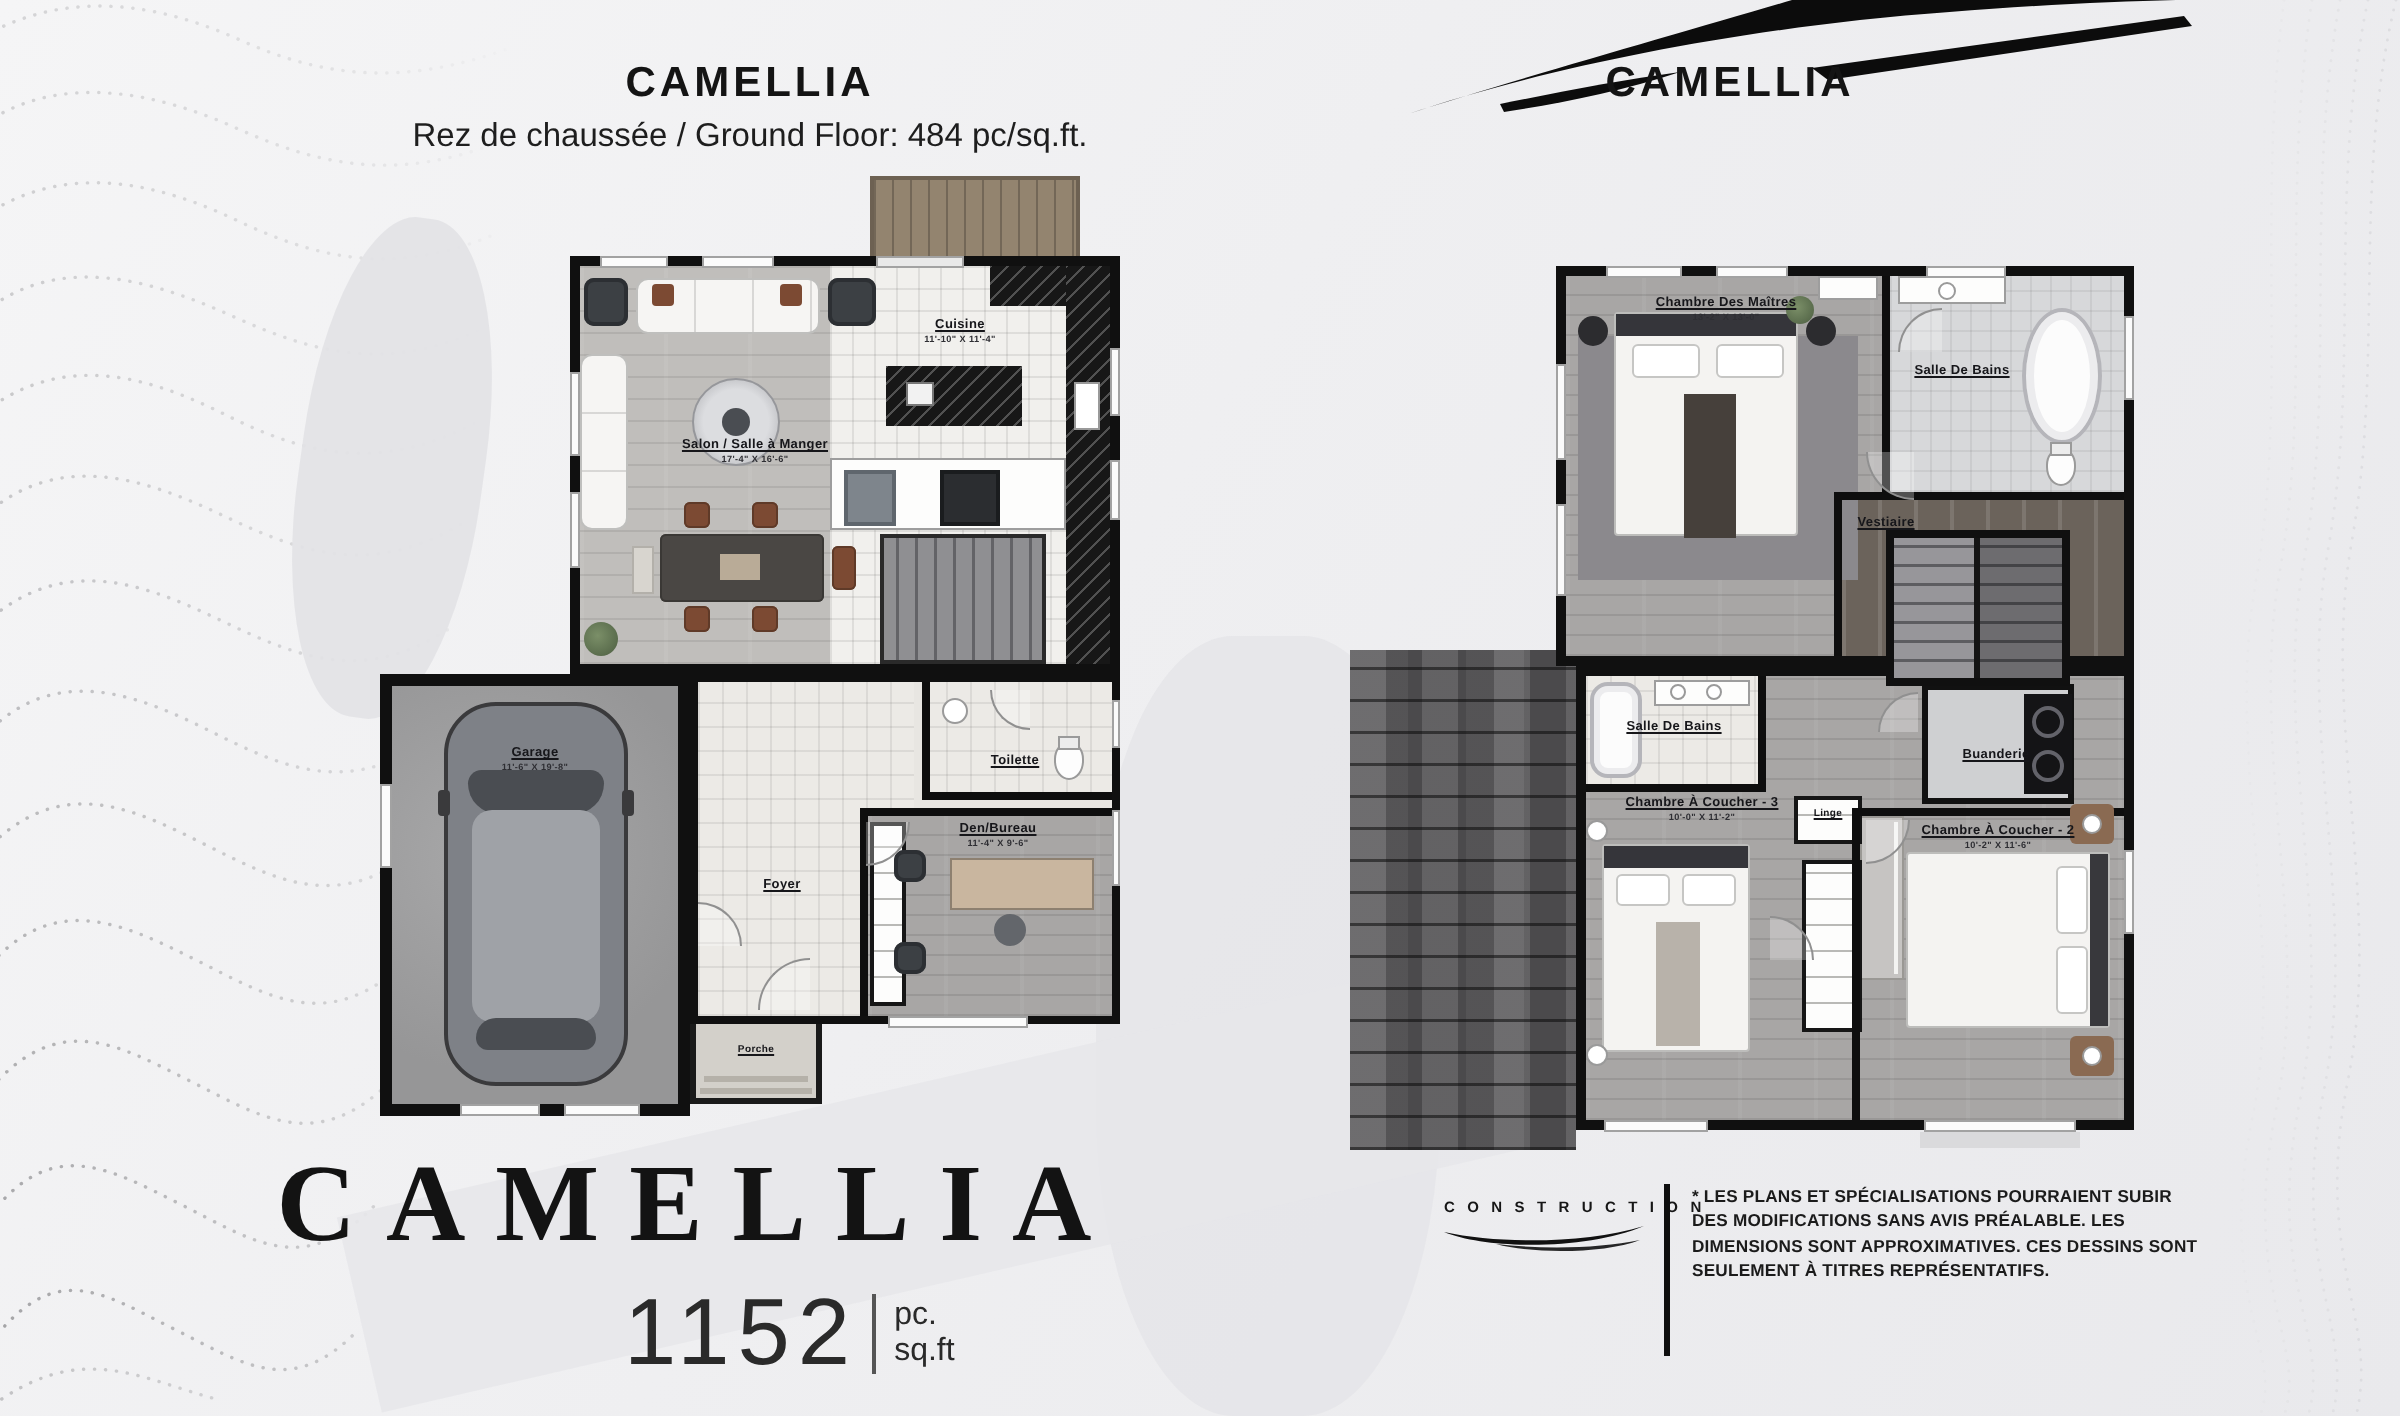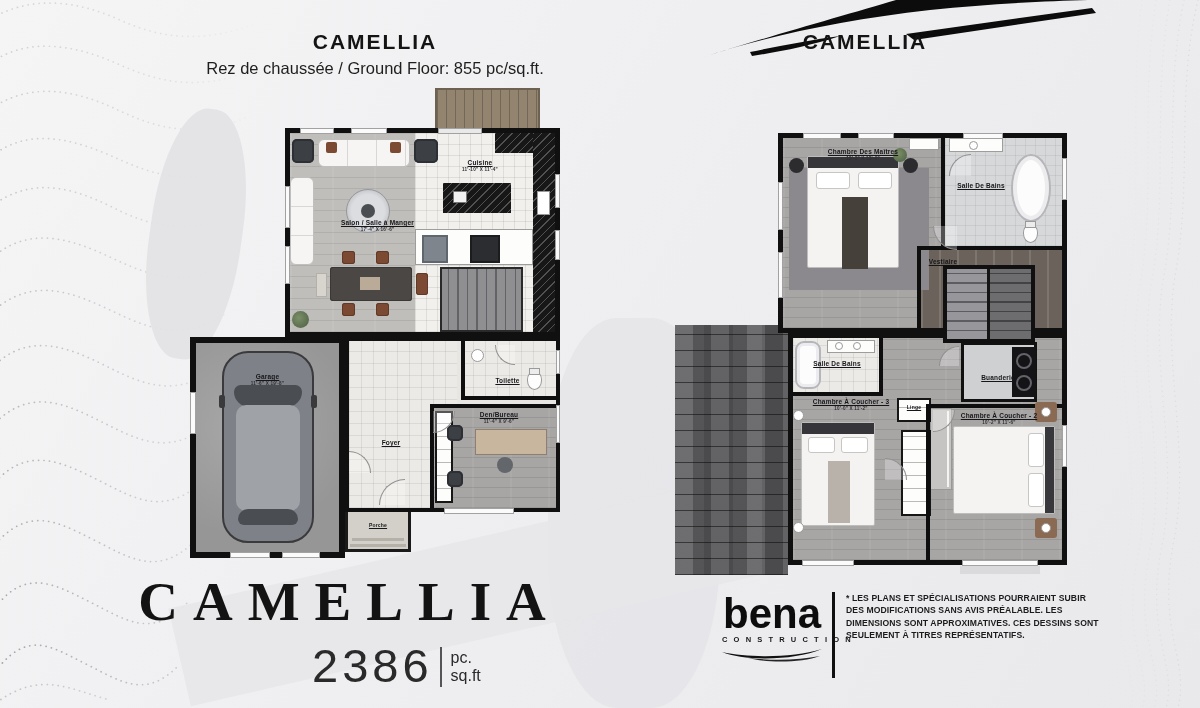--- a/index.html
+++ b/index.html
@@ -132,21 +132,21 @@
 <div class="deco" style="left:172px;top:540px;width:600px;height:100px;background:#e7e7ea;transform:rotate(-13deg);opacity:.9"></div>
 
 <svg class="abs" style="left:690px;top:0;z-index:3" width="415" height="64" viewBox="0 0 415 64">
   <path fill="#0c0c0c" d="M14,57 C70,38 150,20 240,10 C300,4 356,1 398,0 L206,0 C152,16 60,42 14,57 Z"></path>
   <path fill="#0c0c0c" d="M216,34 L402,8 L406,13 L224,40 Z"></path>
   <path fill="#0c0c0c" d="M60,52 C90,46 120,40 150,36 C120,46 88,52 62,56 Z"></path>
 </svg>
 
 <div class="hdr" style="left:140px;top:30px;width:470px">
   <div class="t">CAMELLIA</div>
-  <div class="s">Rez de chaussée / Ground Floor: 855 pc/sq.ft.</div>
+  <div class="s">Rez de chaussée / Ground Floor: 484 pc/sq.ft.</div>
 </div>
 <div class="hdr" style="left:655px;top:30px;width:420px">
   <div class="t">CAMELLIA</div>
 </div>
 
 <div class="abs" style="left:188px;top:88px;width:375px;height:470px;z-index:2">
 
   <div class="deckWood" style="left:247px;top:0;width:105px;height:46px;border:2px solid #6d6152"></div>
 
   <div class="blk" style="left:97px;top:40px;width:275px;height:209px;background:#cfcdca">
@@ -372,31 +372,30 @@
   <div class="win" style="left:103px;top:122px;width:5px;height:46px"></div>
   <div class="win" style="left:387px;top:28px;width:5px;height:42px"></div>
   <div class="win" style="left:387px;top:295px;width:5px;height:42px"></div>
   <div class="win" style="left:127px;top:430px;width:52px;height:6px"></div>
   <div class="win" style="left:287px;top:430px;width:76px;height:6px"></div>
   <div class="abs" style="left:285px;top:436px;width:80px;height:8px;background:#dadadc;z-index:1"></div>
 </div>
 
 <div class="bigname" style="left:100px;top:570px;width:485px;padding-left:14px">CAMELLIA</div>
 <div class="arealine" style="left:312px;top:638px">
-  <div class="n">2386</div>
+  <div class="n">1152</div>
   <div class="bar"></div>
   <div class="u">
     <div>pc.</div>
     <div>sq.ft</div>
   </div>
 </div>
 
 <div class="footer" style="left:720px;top:592px;width:390px;height:92px">
   <div class="abs" style="left:0;top:4px;width:104px;text-align:center">
-    <div class="logoTxt">bena</div>
     <div class="logoSub">CONSTRUCTION</div>
     <svg width="104" height="16" viewBox="0 0 104 16" style="margin-top:2px">
       <path fill="#111" d="M2,6 C30,12 72,12 102,3 C74,15 24,15 2,6 Z"></path>
       <path fill="#111" opacity=".9" d="M28,12 C54,15 80,14 100,10 C82,17 46,17 28,12 Z"></path>
     </svg>
   </div>
   <div class="fdiv" style="left:112px;top:0;width:2.5px;height:86px"></div>
   <div class="disc" style="left:126px;top:0">
     <p class="fr">* LES PLANS ET SPÉCIALISATIONS POURRAIENT SUBIR DES MODIFICATIONS SANS AVIS PRÉALABLE. LES DIMENSIONS SONT APPROXIMATIVES. CES DESSINS SONT SEULEMENT À TITRES REPRÉSENTATIFS.</p>
   </div>

